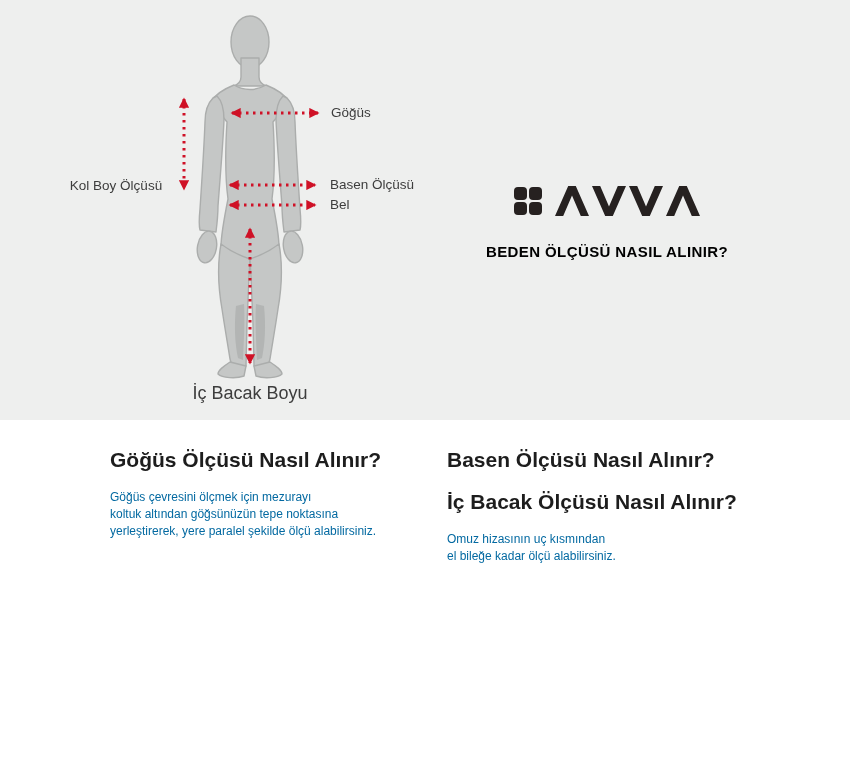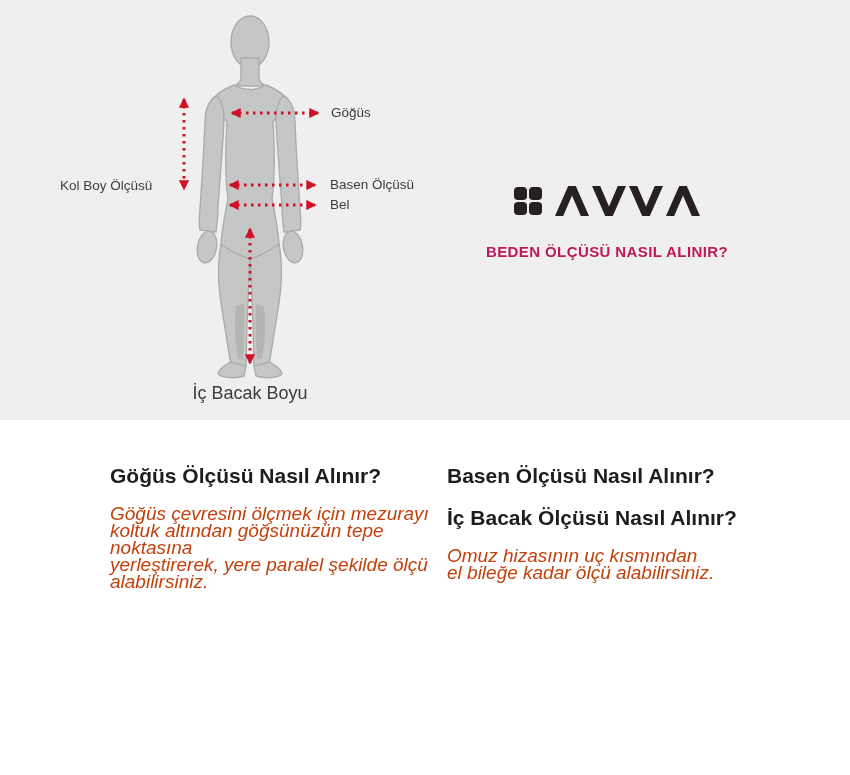--- a/index.html
+++ b/index.html
@@ -9,39 +9,39 @@
   
   .hero { position:relative; width:850px; height:420px; background:#eeefee; }
 
   .diagram { position:absolute; left:0; top:0; width:460px; height:420px;padding-left:25px; }
   .diagram svg { position:absolute; left:0; top:0; }
 
   .dlabel { position:absolute; font-size:13.5px; color:#3d3d3d; white-space:nowrap; }
   .dlabel.chest  { left:331px; top:105px; }
   .dlabel.hip    { left:330px; top:177px; }
   .dlabel.waist  { left:330px; top:197px; }
-  .dlabel.arm    { left:60px;  top:178px; width:112px; text-align:left; }
+  .dlabel.arm    { left:60px;  top:178px; width:112px; text-align:center; }
   .dlabel.inseam { left:180px; top:383px; width:140px; text-align:center; font-size:18px; }
 
   
   .brand { position:absolute; left:497px; top:186px; width:220px;
            display:flex; flex-direction:column; align-items:center; }
   .logo-row { display:flex; align-items:center; height:30px; }
   .logo-row .logo-grid { margin-right:13px; }
   .tagline { margin-top:27px; font-size:15px; font-weight:700; letter-spacing:.4px;
-             color:#be185d; white-space:nowrap; }
+             color:#000000; white-space:nowrap; }
 
   
-  .content { display:flex; padding:43px 0 0 110px; background:#ffffff; }
+  .content { display:flex; padding:27px 0 0 110px; background:#ffffff; }
   .col-left  { width:337px; }
   .col-right { width:330px; }
   .sec-title { font-size:21px; line-height:26px; font-weight:700; color:#1d1d1d;
                margin:0 0 16px 0; white-space:nowrap; }
-  .sec-body  { font-size:19px; line-height:17px; color:#c2410c;
-               margin:0 0 27px 0; white-space:pre-line;font-style:italic; }
+  .sec-body  { font-size:12px; line-height:17px; color:#0369a1;
+               margin:0 0 27px 0; white-space:pre-line; }
 </style>
 </head>
 <body>
 
 <div class="hero">
 
   <div class="diagram">
     <svg width="460" height="420" viewBox="0 0 460 420">
       <defs>
         <marker id="ah" viewBox="0 0 10 10" refX="8.5" refY="5" markerWidth="3.4" markerHeight="3.4" orient="auto-start-reverse">

